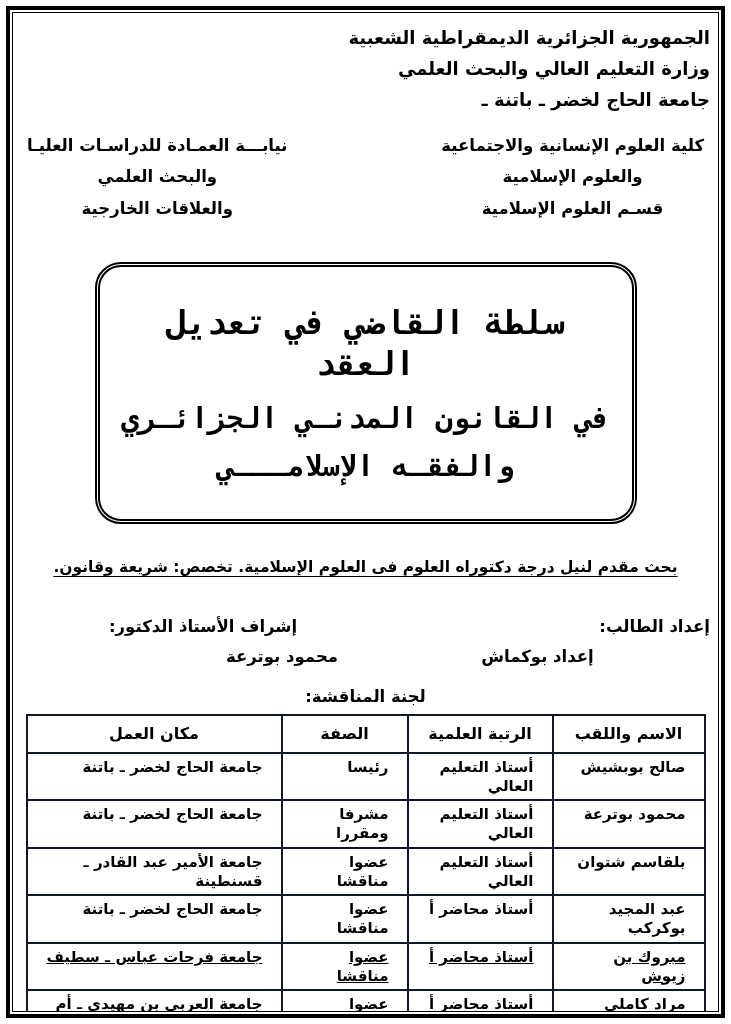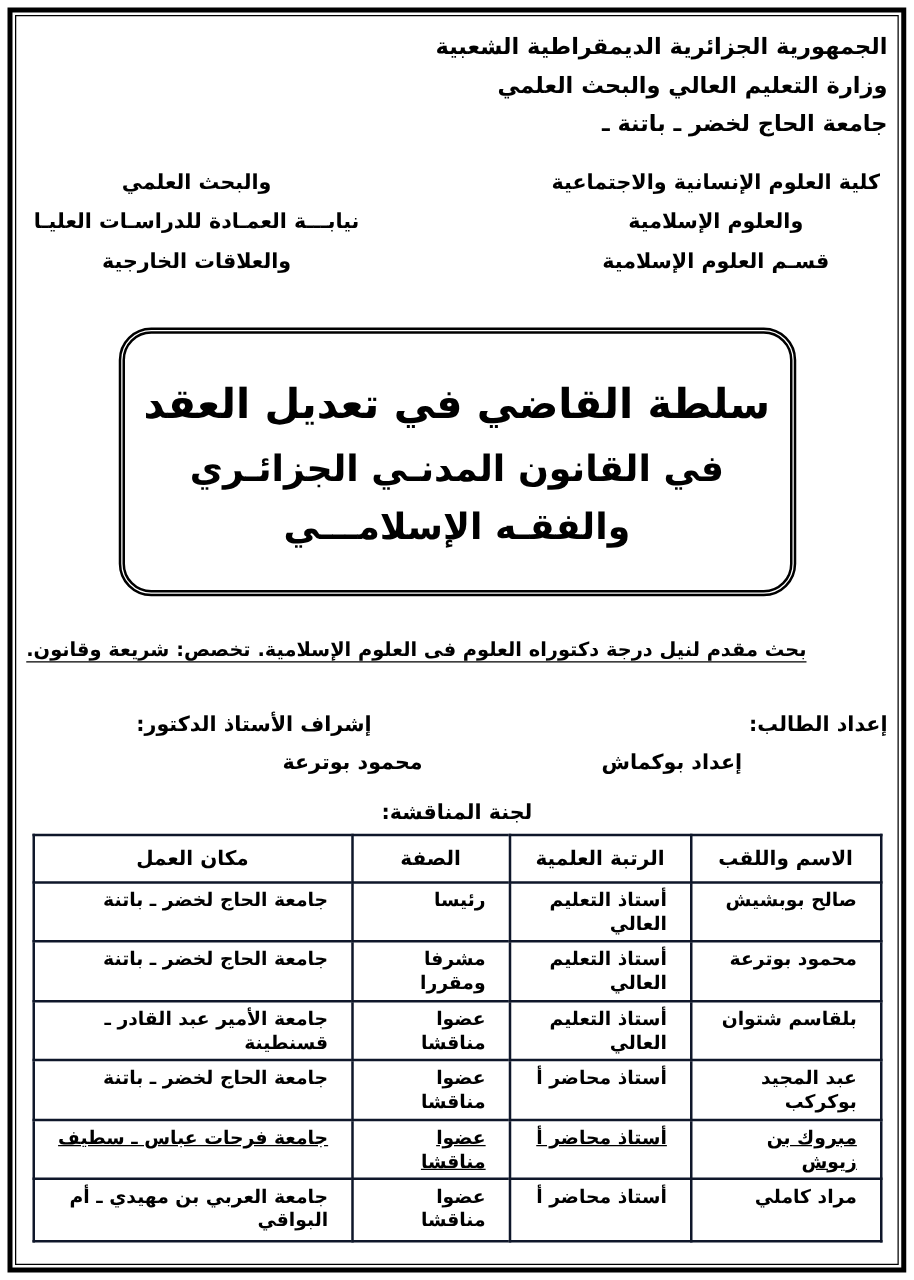--- a/index.html
+++ b/index.html
@@ -21,28 +21,28 @@
   }
   .gov-header { text-align: right; font-size: 18px; line-height: 1.72; margin-top: 2px; }
   .org-cols { display: flex; justify-content: space-between; margin-top: 14px; padding: 0 6px; }
   .org-col { text-align: center; font-size: 16.5px; line-height: 1.9; }
   .org-col.faculty { max-width: 300px; }
   .org-col.deanship { max-width: 300px; }
 
   .title-box {
     width: 542px; margin: 38px auto 0;
     border: 5px double #000; border-radius: 26px;
-    text-align: center; padding: 26px 8px 34px;
+    text-align: center; padding: 26px 8px 34px; font-family: Liberation Mono, monospace;
   }
   .title-line1 { font-size: 33px; margin: 10px 0 16px; }
   .title-line2 { font-size: 29px; margin: 10px 0; }
   .title-line3 { font-size: 29px; margin: 12px 0 0; }
 
   .thesis-note {
-    text-align: left; font-size: 15.5px; margin-top: 34px;
+    text-align: center; font-size: 15.5px; margin-top: 34px;
     text-decoration: underline; text-underline-offset: 4px;
   }
 
   .prep-row { display: flex; margin-top: 36px; }
   .prep-col { font-size: 16.5px; line-height: 1.85; }
   .prep-student { width: 47%; }
   .prep-super { width: 53%; }
   .prep-student .prep-label { padding-left: 4px; }
   .prep-student .prep-name { padding-left: 95px; text-align: left; }
   .prep-super .prep-label { padding-left: 88px; text-align: left; }
@@ -86,22 +86,22 @@
       <div>جامعة الحاج لخضر ـ باتنة ـ</div>
     </div>
 
     <div class="org-cols">
       <div class="org-col faculty">
         <div>كلية العلوم الإنسانية والاجتماعية</div>
         <div>والعلوم الإسلامية</div>
         <div>قسـم العلوم الإسلامية</div>
       </div>
       <div class="org-col deanship">
+        <div>نيابـــة العمـادة للدراسـات العليـا</div>
         <div>والبحث العلمي</div>
-        <div>نيابـــة العمـادة للدراسـات العليـا</div>
         <div>والعلاقات الخارجية</div>
       </div>
     </div>
 
     <div class="title-box">
       <div class="title-line1">سلطة القاضي في تعديل العقد</div>
       <div class="title-line2">في القانون المدنـي الجزائـري</div>
       <div class="title-line3">والفقـه الإسلامـــي</div>
     </div>
 

